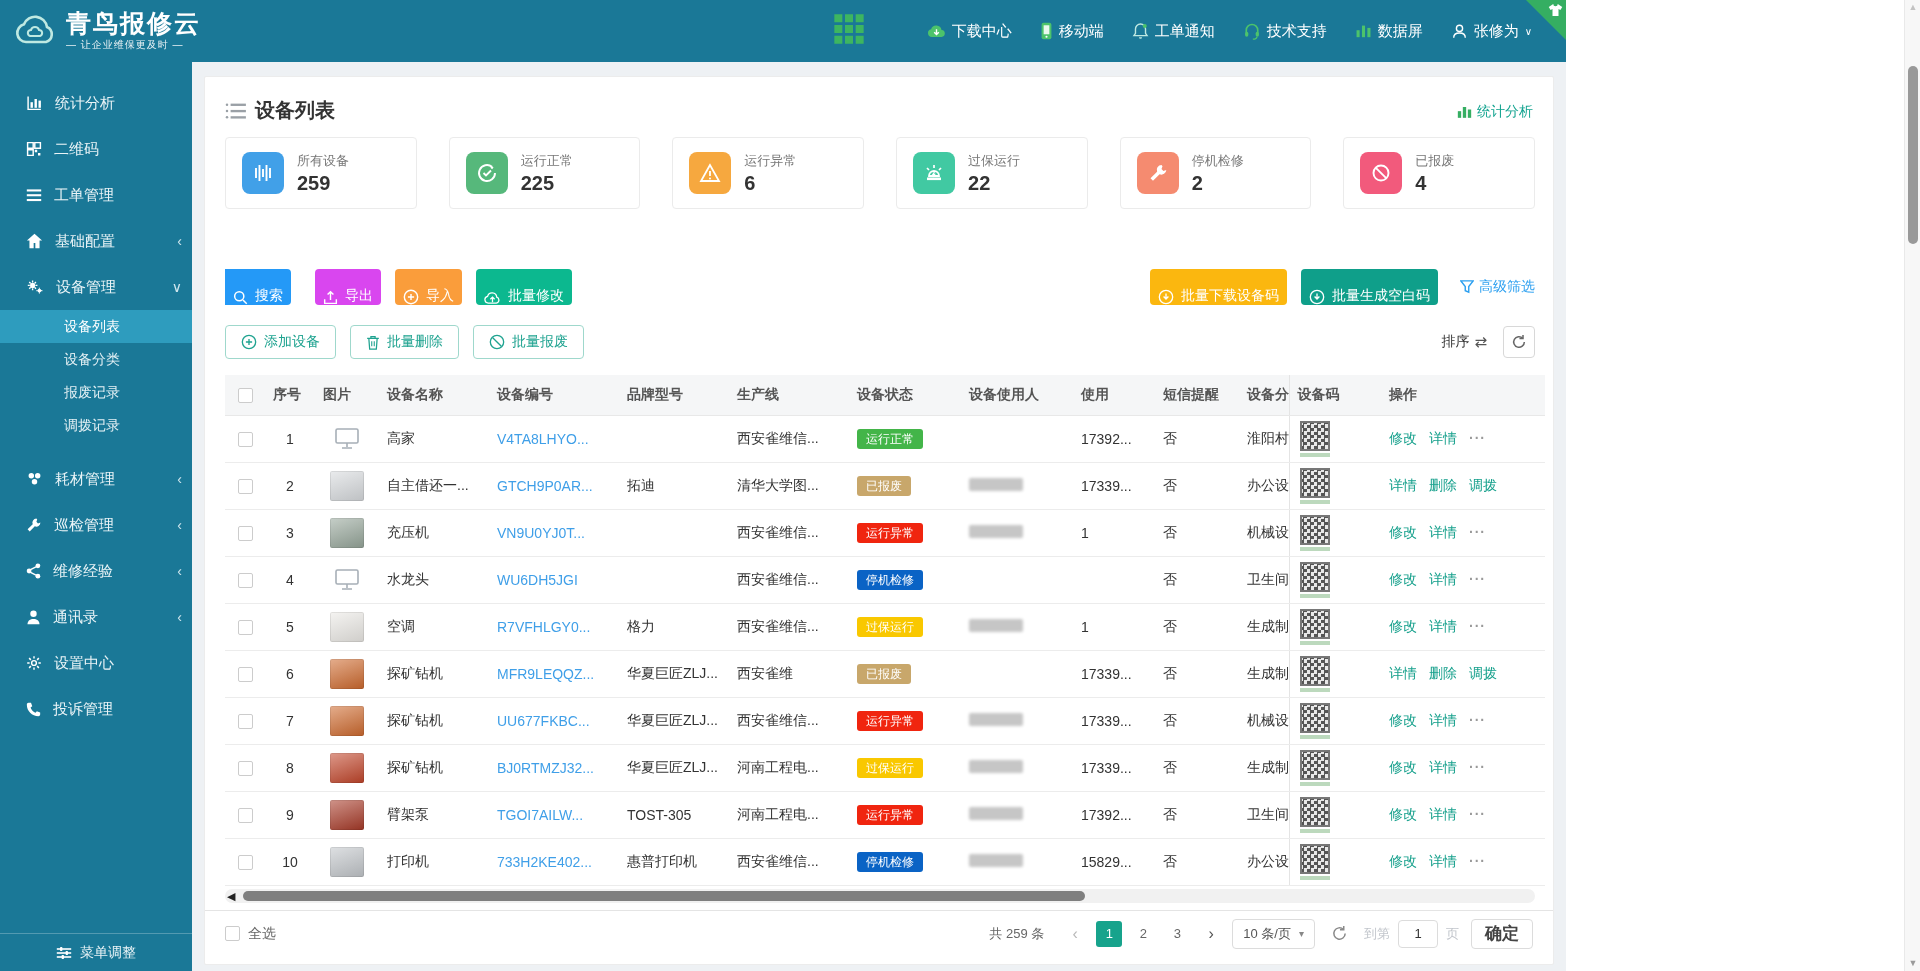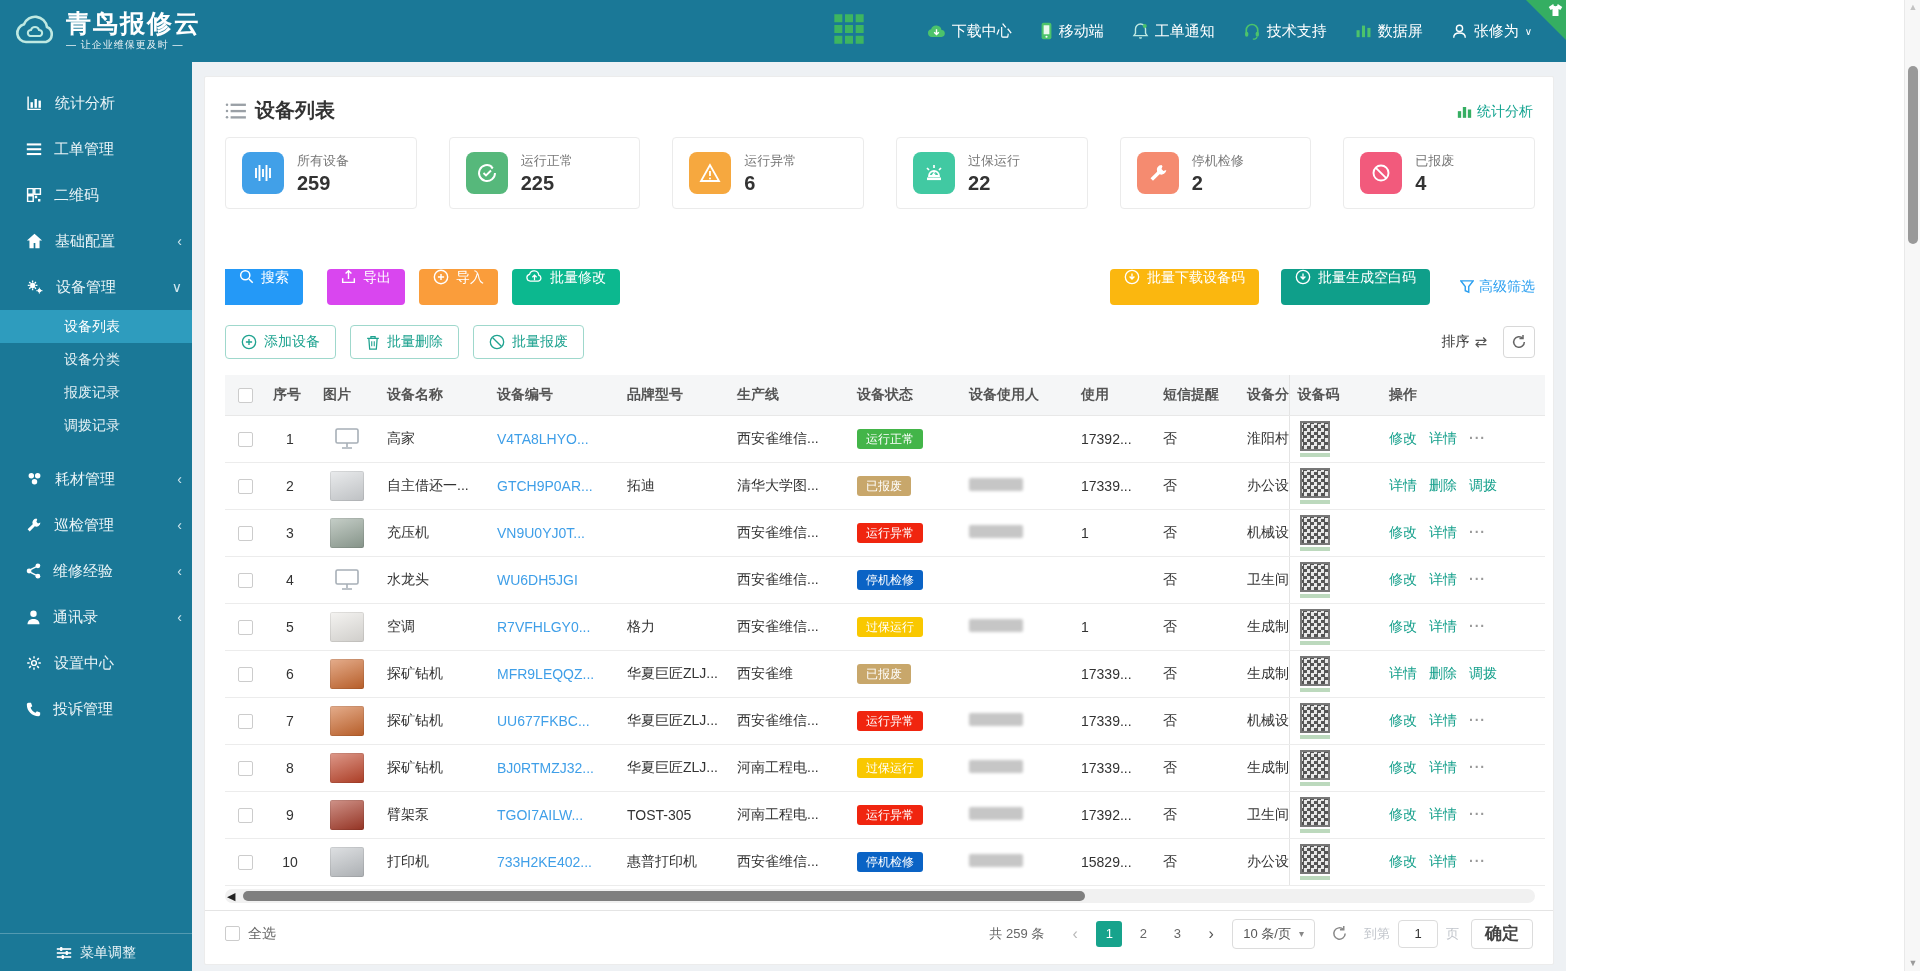--- a/index.html
+++ b/index.html
@@ -38,27 +38,27 @@
   .card{flex:1;height:72px;background:#fff;border:1px solid #ebebeb;border-radius:4px;display:flex;align-items:center;padding:0 16px}
   .card-ico{width:42px;height:42px;border-radius:8px;display:flex;align-items:center;justify-content:center;flex:none}
   .card-txt{margin-left:13px}
   .card-label{font-size:13px;color:#777}
   .card-value{font-size:20px;font-weight:bold;color:#333;margin-top:2px}
   
   .toolbar{position:absolute;left:20px;top:192px;width:1310px;display:flex;align-items:center}
   .srch{display:flex}
   .srch input{width:228px;height:36px;border:1px solid #d5d9dd;border-right:none;border-radius:4px 0 0 4px;padding:0 10px;font-size:14px;color:#333;outline:none}
   .srch input::placeholder{color:#b9bfc6}
-  .btn{height:36px;border:none;border-radius:4px;color:#fff;font-size:14px;display:inline-flex;align-items:flex-start;gap:7px;padding:0 14px;cursor:pointer;white-space:nowrap}
+  .btn{height:36px;border:none;border-radius:4px;color:#fff;font-size:14px;display:inline-flex;align-items:flex-end;gap:7px;padding:0 8px;cursor:pointer;white-space:nowrap}
   .btn svg{display:block}
   .b-search{background:#2499f7;border-radius:0 4px 4px 0}
   .b-export{background:#d946ef;margin-left:24px}
   .b-import{background:#fa9d3b;margin-left:14px}
   .b-edit{background:#0cb88f;margin-left:14px}
-  .tb-right{margin-left:auto;display:flex;align-items:center;gap:22px}
+  .tb-right{margin-left:auto;display:flex;align-items:center;gap:14px}
   .b-dl{background:#fbb70f}
   .b-blank{background:#0f9f8a}
   .adv{display:flex;align-items:center;gap:5px;color:#2b9ff0;font-size:14px;cursor:pointer;margin-left:8px}
   .toolbar2{position:absolute;left:20px;top:248px;width:1310px;display:flex;align-items:center}
   .obtn{height:34px;border:1px solid #9fd8cc;background:#fff;border-radius:4px;color:#1fa390;font-size:14px;display:inline-flex;align-items:center;gap:7px;padding:0 15px;cursor:pointer;margin-right:14px}
   .t2-right{margin-left:auto;display:flex;align-items:center;gap:16px}
   .sort{font-size:14px;color:#333;display:flex;gap:5px;align-items:center;cursor:pointer}
   .sort .arr{font-size:15px;color:#555}
   .refresh-box{width:32px;height:32px;border:1px solid #d8d8d8;border-radius:4px;display:flex;align-items:center;justify-content:center;cursor:pointer;background:#fff}
   
@@ -185,33 +185,33 @@
     <div class="sitem">
       <svg width="17" height="16" viewBox="0 0 20 20">
           <path d="M2 2v16h16" stroke="#fff" stroke-width="1.8" fill="none"></path>
           <rect x="5" y="9" width="3" height="7" fill="#fff"></rect>
           <rect x="10" y="5" width="3" height="11" fill="#fff"></rect>
           <rect x="15" y="7" width="3" height="9" fill="#fff"></rect>
         </svg>
       <span>统计分析</span>
     </div>
     <div class="sitem">
+      <svg width="16" height="16" viewBox="0 0 20 20">
+          <path d="M2 2h7v7H2zM11 2h7v7h-7zM2 11h7v7H2z" fill="none" stroke="#fff" stroke-width="1.8"></path>
+          <path d="M11 11h3v3h-3zM15 15h3v3h-3z" fill="#fff"></path>
+        </svg>
+      <span>二维码</span>
+    </div>
+    <div class="sitem">
       <svg width="16" height="14" viewBox="0 0 20 16">
           <rect x="1" y="1" width="18" height="2.6" fill="#fff"></rect>
           <rect x="1" y="7" width="18" height="2.6" fill="#fff"></rect>
           <rect x="1" y="13" width="18" height="2.6" fill="#fff"></rect>
         </svg>
       <span>工单管理</span>
-    </div>
-    <div class="sitem">
-      <svg width="16" height="16" viewBox="0 0 20 20">
-          <path d="M2 2h7v7H2zM11 2h7v7h-7zM2 11h7v7H2z" fill="none" stroke="#fff" stroke-width="1.8"></path>
-          <path d="M11 11h3v3h-3zM15 15h3v3h-3z" fill="#fff"></path>
-        </svg>
-      <span>二维码</span>
     </div>
     <div class="sitem">
       <svg width="17" height="16" viewBox="0 0 20 19">
           <path d="M10 1L1 9h3v9h5v-6h2v6h5V9h3z" fill="#fff"></path>
         </svg>
       <span>基础配置</span>
       <span class="chev">‹</span>
     </div>
     <div class="sitem">
       <svg width="18" height="16" viewBox="0 0 22 20">

